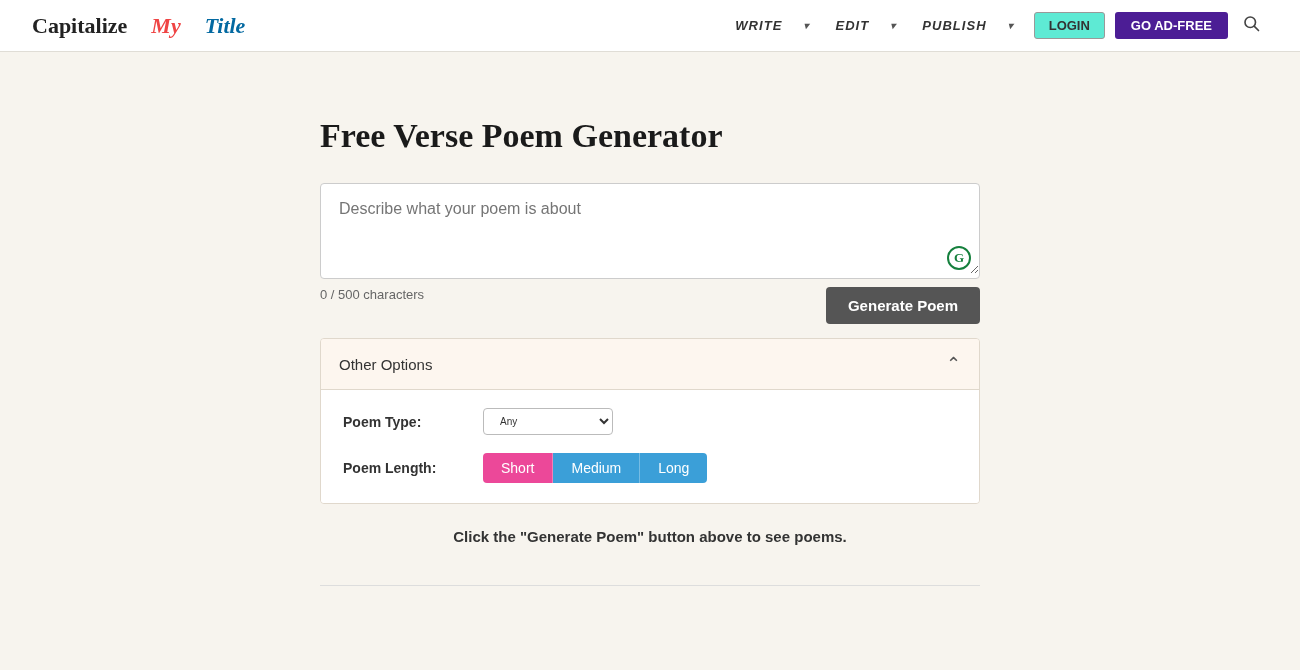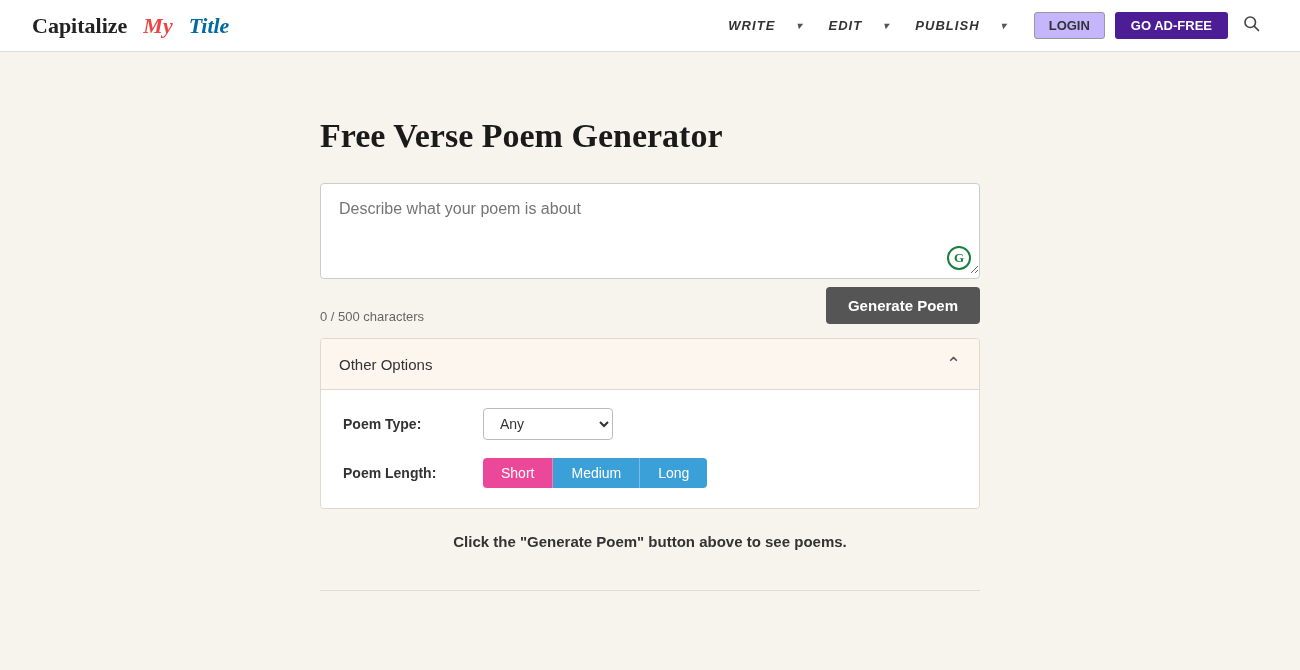--- a/index.html
+++ b/index.html
@@ -19,21 +19,21 @@
       display: flex;
       align-items: center;
       justify-content: space-between;
     }
     .logo {
       font-size: 22px;
       font-family: Georgia, serif;
       letter-spacing: 0;
       display: flex;
       align-items: center;
-      gap: 10px;
+      gap: 18px;
     }
     .logo-capitalize { color: #222; font-weight: 700; }
     .logo-my { color: #ef4444; font-style: italic; font-weight: 700; margin: 0 6px; }
     .logo-title { color: #0369a1; font-style: italic; font-weight: 700; }
 
     nav {
       display: flex;
       align-items: center;
       gap: 6px;
     }
@@ -56,25 +56,25 @@
     .nav-chevron {
       font-size: 10px;
       color: #555;
     }
     .btn-login {
       font-family: Arial, sans-serif;
       font-size: 13px;
       font-weight: 700;
       color: #333;
       border: 1.5px solid #999;
-      background: #c4b5fd;
+      background: #5eead4;
       border-radius: 3px;
       padding: 5px 14px;
       cursor: pointer;
-      margin-left: 11px;
+      margin-left: 4px;
     }
     .btn-go-ad-free {
       font-family: Arial, sans-serif;
       font-size: 13px;
       font-weight: 700;
       color: #fff;
       background: #4c1d95;
       border: none;
       border-radius: 3px;
       padding: 6px 16px;
@@ -138,21 +138,21 @@
       justify-content: center;
       background: #fff;
       font-size: 13px;
       font-weight: 700;
       color: #15803d;
       cursor: pointer;
     }
 
     .char-count-row {
       display: flex;
-      align-items: flex-end;
+      align-items: flex-start;
       justify-content: space-between;
       margin-top: 8px;
       margin-bottom: 14px;
     }
     .char-count {
       font-family: Arial, sans-serif;
       font-size: 13px;
       color: #666;
     }
     .btn-generate {
@@ -206,21 +206,21 @@
     }
     .option-label {
       font-family: Arial, sans-serif;
       font-size: 14px;
       font-weight: 600;
       color: #333;
       min-width: 120px;
     }
     .poem-type-select {
       font-family: Arial, sans-serif;
-      font-size: 14px;
+      font-size: 10px;
       color: #333;
       padding: 6px 32px 6px 12px;
       border: 1.5px solid #bbb;
       border-radius: 4px;
       background: #fff;
       cursor: pointer;
       appearance: auto;
       min-width: 130px;
     }
     .length-btn-group {

